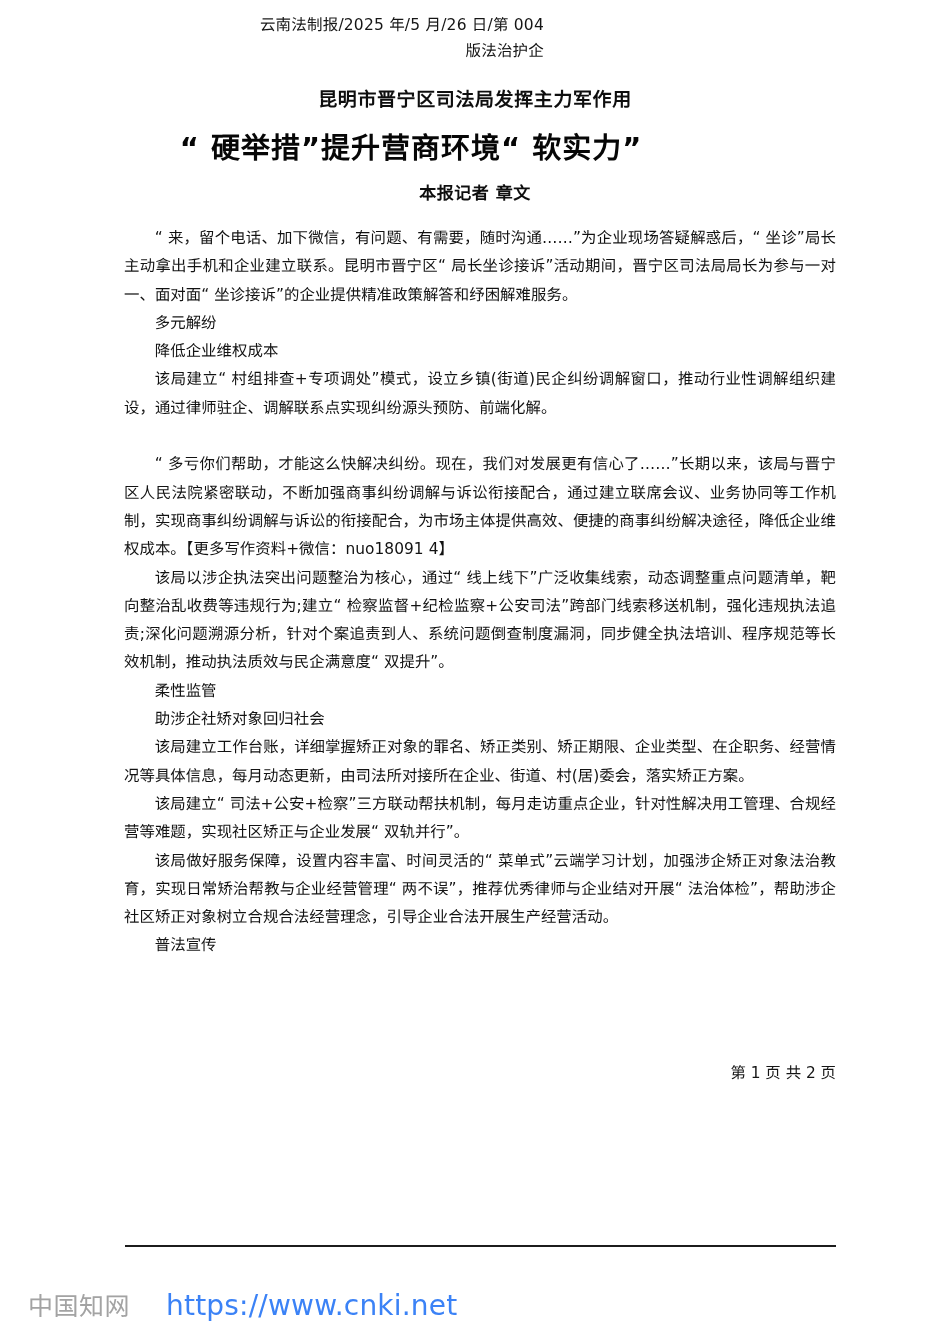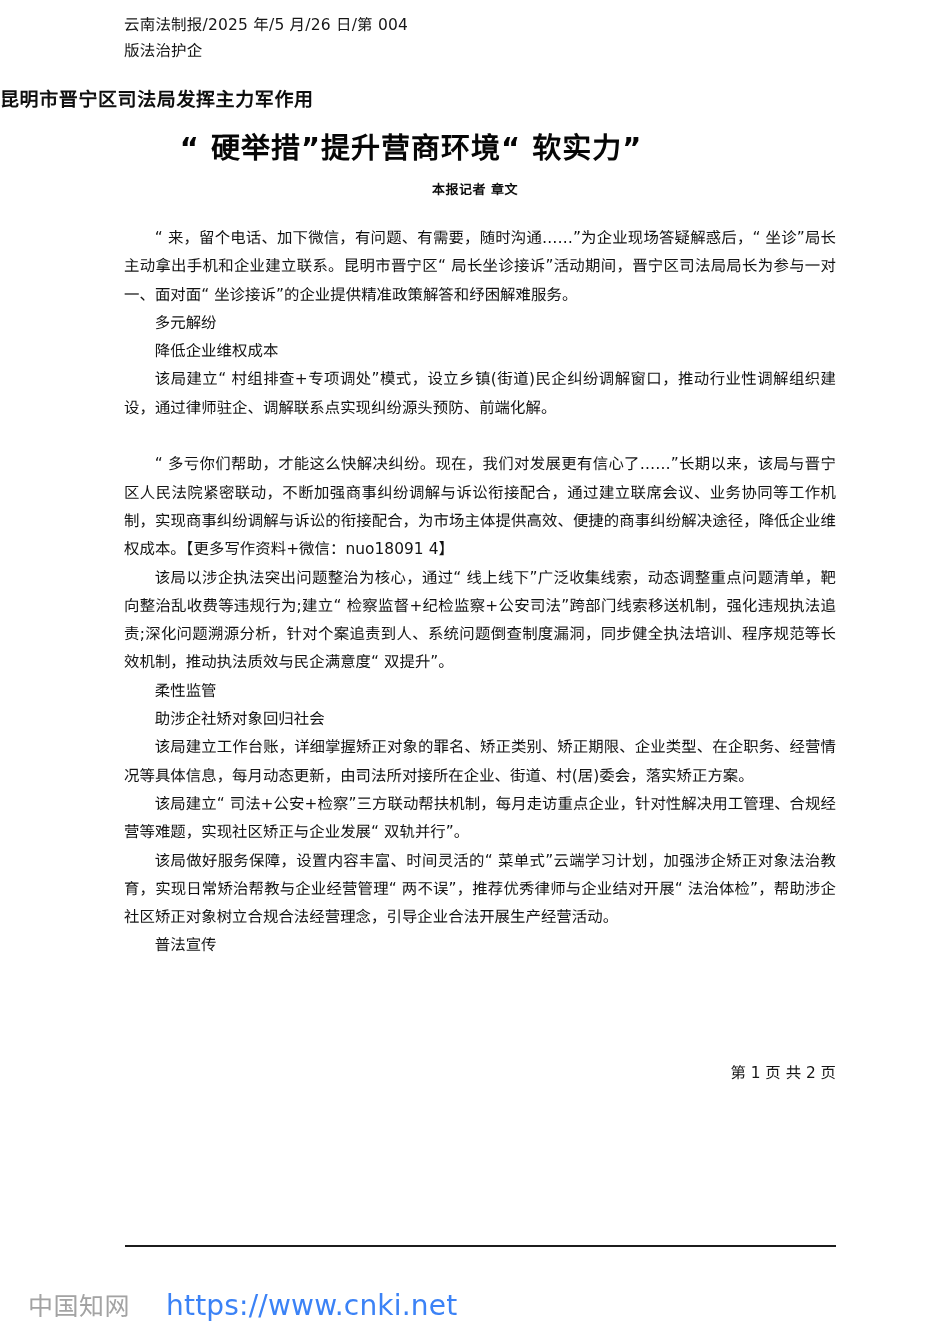--- a/index.html
+++ b/index.html
@@ -27,48 +27,50 @@
   
   .masthead {
     position: absolute;
     left: 124px;
     top: 12px;
     width: 420px;
     font-size: 15.5px;
     line-height: 26px;
     letter-spacing: 0.2px;
     color: #161616;
+    text-align: right;
   }
 
   
   .kicker {
     position: absolute;
     left: 0; top: 84px;
     width: 950px;
+    text-align: center;
     font-size: 19px;
     font-weight: bold;
     letter-spacing: 0.6px;
     color: #0e0e0e;
   }
   .headline {
     position: absolute;
     left: 0; top: 124px;
     width: 822px;
     text-align: center;
     font-size: 29px;
     font-weight: bold;
     letter-spacing: 1px;
     color: #060606;
   }
   .byline {
     position: absolute;
     left: 0; top: 179px;
     width: 950px;
     text-align: center;
-    font-size: 13px;
+    font-size: 17px;
     font-weight: bold;
     letter-spacing: 0.5px;
     color: #0e0e0e;
   }
 
   
   .body-copy {
     position: absolute;
     left: 124px;
     top: 224px;

